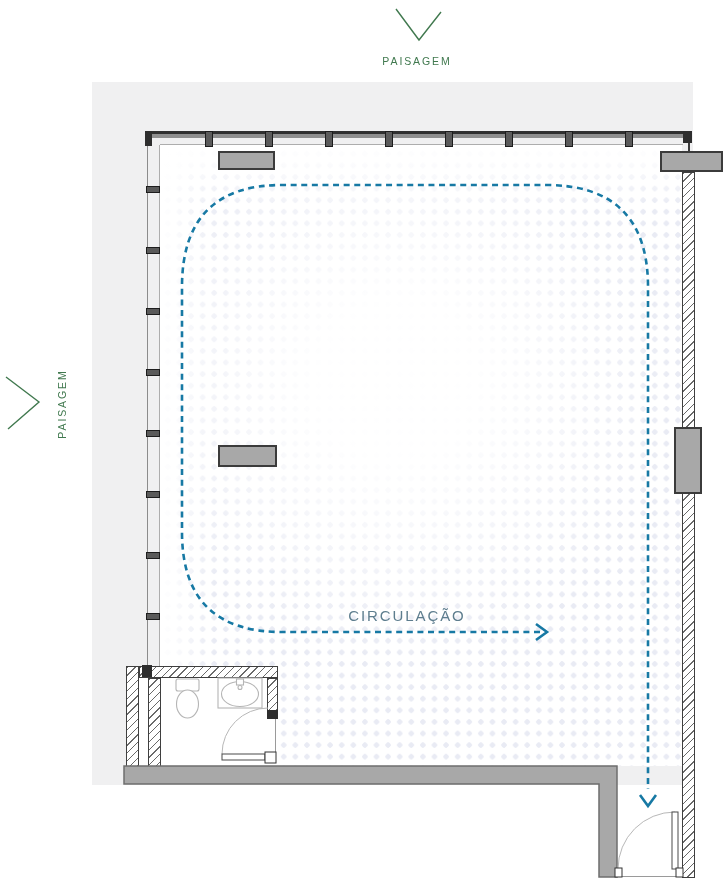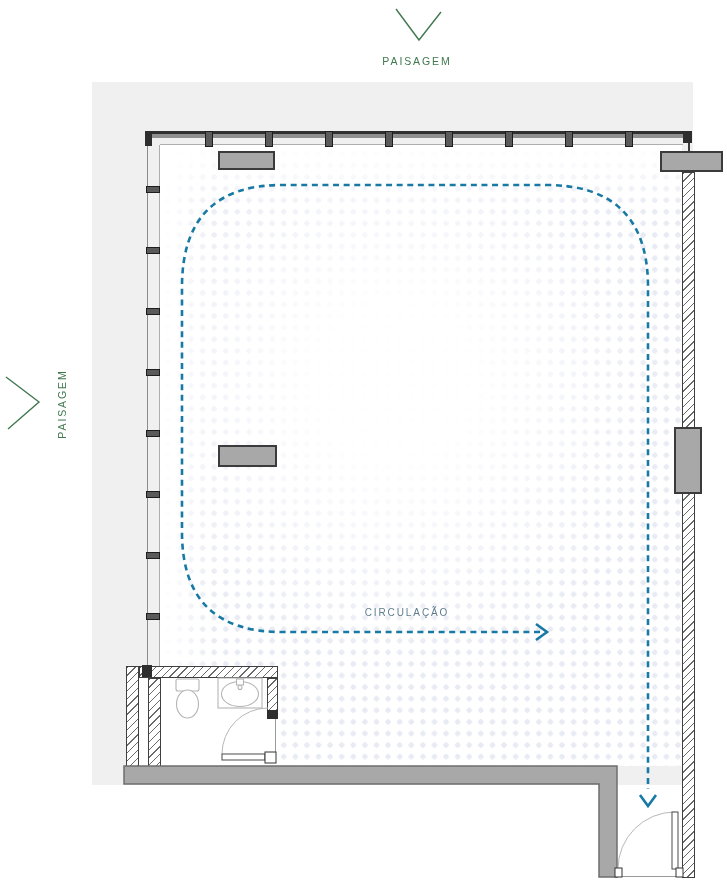--- a/index.html
+++ b/index.html
@@ -38,21 +38,21 @@
   .hatch {
     background:repeating-linear-gradient(135deg, var(--hatch_line,#6a6a6a) 0 1px, #ffffff 1px 5.5px);
     border:1px solid #3f3f3f;
   }
   .bath-white { background:#ffffff; }
 
   .label {
     color:var(--landscape_green,#41794F); font-size:10.5px; letter-spacing:1.9px;
     text-align:center; white-space:nowrap;
   }
-  .label-circ { color:var(--circulation_label,#5D7D8E); font-size:10px; letter-spacing:1.9px; text-align:center; white-space:nowrap; }
+  .label-circ { color:var(--circulation_label,#5D7D8E); font-size:15px; letter-spacing:1.9px; text-align:center; white-space:nowrap; }
   .rot { transform:rotate(-90deg); transform-origin:center center; }
 
   svg.overlay { position:absolute; left:0; top:0; pointer-events:none; }
   .green-stroke { stroke:var(--landscape_green,#41794F); stroke-width:1.4; fill:none; }
   .circ-stroke  { stroke:var(--circulation_blue,#1779A4); stroke-width:2.6; fill:none; }
   .fixture      { stroke:var(--fixture_line,#b5b5b5); stroke-width:1.1; fill:#ffffff; }
   .arc          { stroke:#b8b8b8; stroke-width:1; fill:none; }
   .leaf         { stroke:var(--door_line,#4a4a4a); stroke-width:1; fill:#ffffff; }
   .jamb         { stroke:#333333; stroke-width:1; fill:#ffffff; }
 </style>

